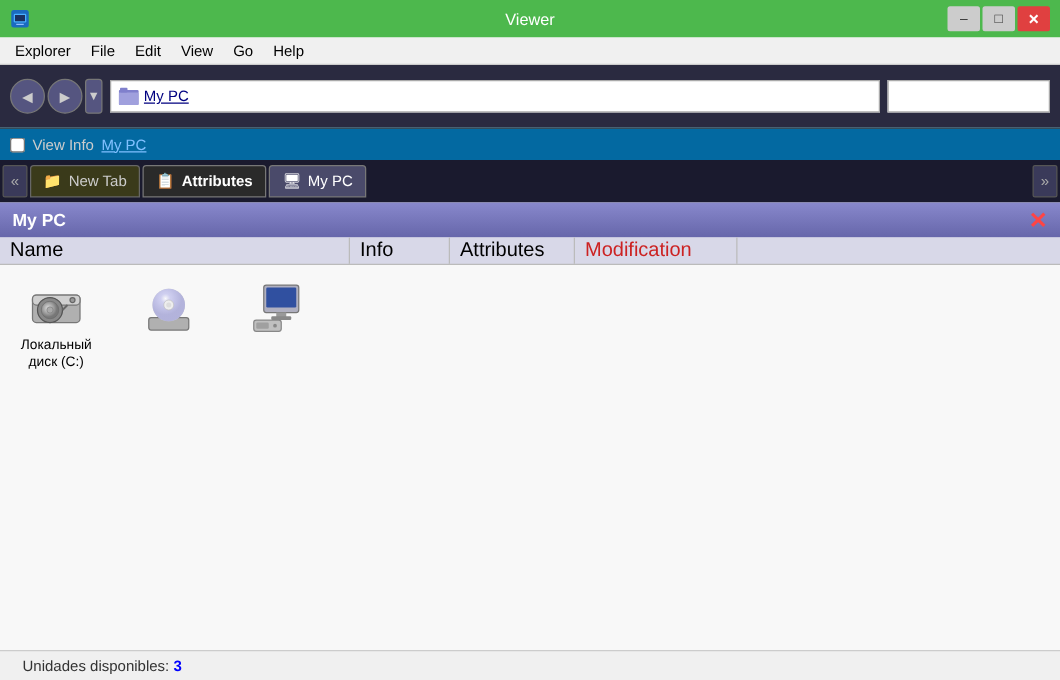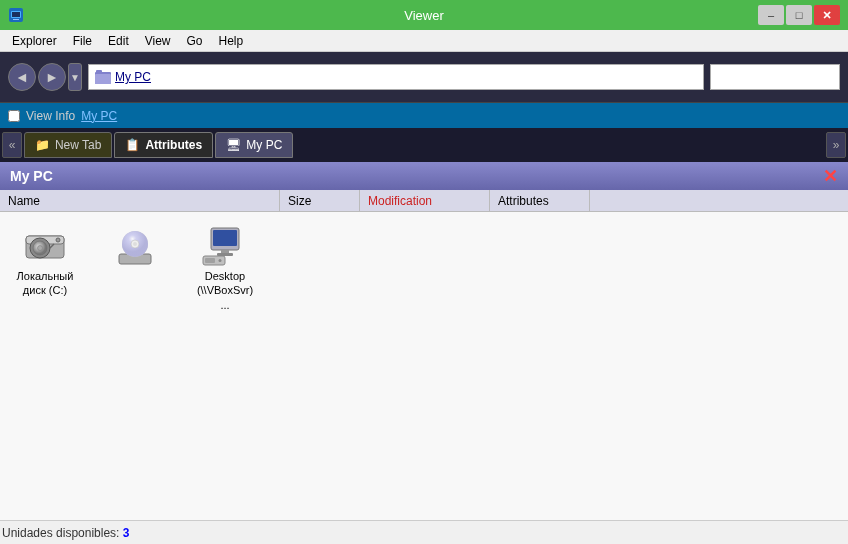--- a/index.html
+++ b/index.html
@@ -244,21 +244,21 @@
       line-height: 1;
     }
 
     
     #col-headers {
       background: #d8d8e8;
       height: 22px;
       display: flex;
       align-items: center;
       border-bottom: 1px solid #bbb;
-      font-size: 12px;
+      font-size: 16px;
     }
     .col-header {
       padding: 0 8px;
       height: 100%;
       display: flex;
       align-items: center;
       border-right: 1px solid #bbb;
       cursor: pointer;
     }
     .col-name { width: 280px; }
@@ -300,21 +300,21 @@
       line-height: 1.3;
     }
 
     
     #status-bar {
       background: #f0f0f0;
       height: 24px;
       border-top: 1px solid #ccc;
       display: flex;
       align-items: center;
-      padding: 0 2px;
+      padding: 0 18px;
       font-size: 12px;
       color: #333;
     }
     #status-count {
       color: #0000ff;
       font-weight: bold;
     }
 
     .content-wrapper {
       display: flex;
@@ -397,23 +397,23 @@
     <div class="tab-nav-btn">»</div>
   </div>
 
   <div id="panel-header">
     <span id="panel-title">My PC</span>
     <span id="panel-close">✕</span>
   </div>
 
   <div id="col-headers">
     <div class="col-header col-name">Name</div>
-    <div class="col-header col-size">Size</div>
+    <div class="col-header col-size">Info</div>
+    <div class="col-header col-attr">Attributes</div>
     <div class="col-header col-mod">Modification</div>
-    <div class="col-header col-attr">Attributes</div>
   </div>
 
   <div id="file-content" style="flex: 1 1 0%; min-height: 200px;">
 
     <div class="file-item">
       <div class="file-icon">
         <svg width="42" height="36" viewBox="0 0 42 36">
 
           <rect x="2" y="8" width="38" height="22" rx="3" fill="#b0b0b0" stroke="#777" stroke-width="1"></rect>
           <rect x="2" y="8" width="38" height="8" rx="3" fill="#d0d0d0" stroke="#777" stroke-width="1"></rect>
@@ -467,21 +467,20 @@
           <rect x="12" y="4" width="24" height="16" rx="1" fill="#3050a0"></rect>
 
           <rect x="20" y="24" width="8" height="4" fill="#999"></rect>
           <rect x="16" y="27" width="16" height="3" rx="1" fill="#888"></rect>
 
           <rect x="2" y="30" width="22" height="9" rx="2" fill="#c0c0c0" stroke="#888" stroke-width="1"></rect>
           <rect x="4" y="32" width="10" height="5" rx="1" fill="#a0a0a0"></rect>
           <circle cx="19" cy="34.5" r="1.5" fill="#888"></circle>
         </svg>
       </div>
-      <span class="file-label">Desktop<br>(\\VBoxSvr) ...</span>
     </div>
 
   </div>
 
   <div id="status-bar">
     <span>Unidades disponibles:</span>
     &nbsp;
     <span id="status-count" style="color: rgb(0, 0, 255); font-weight: bold;">3</span>
   </div>
 </div>

